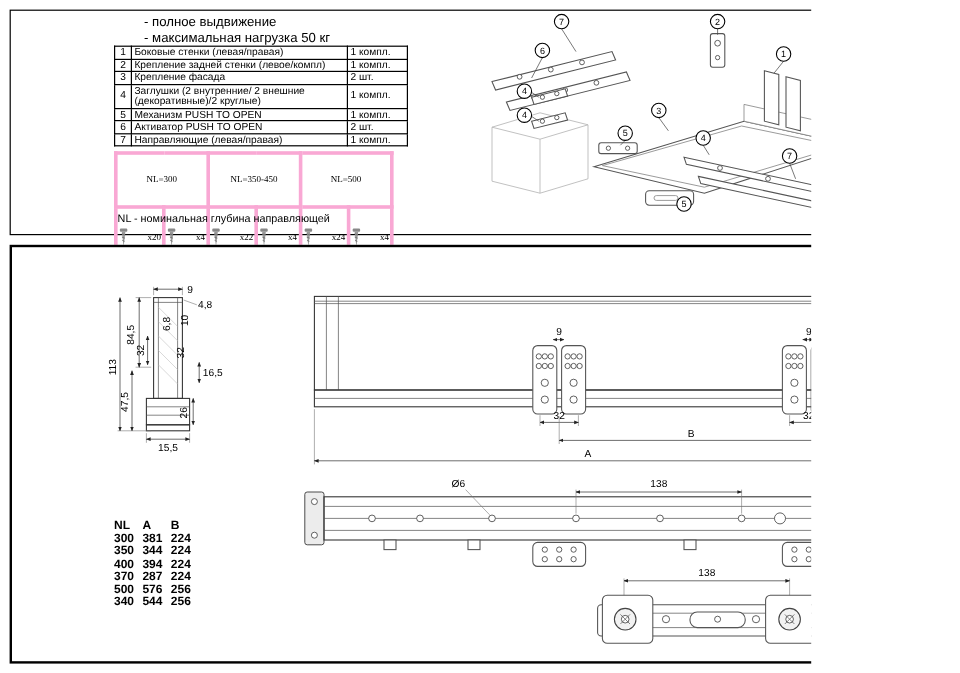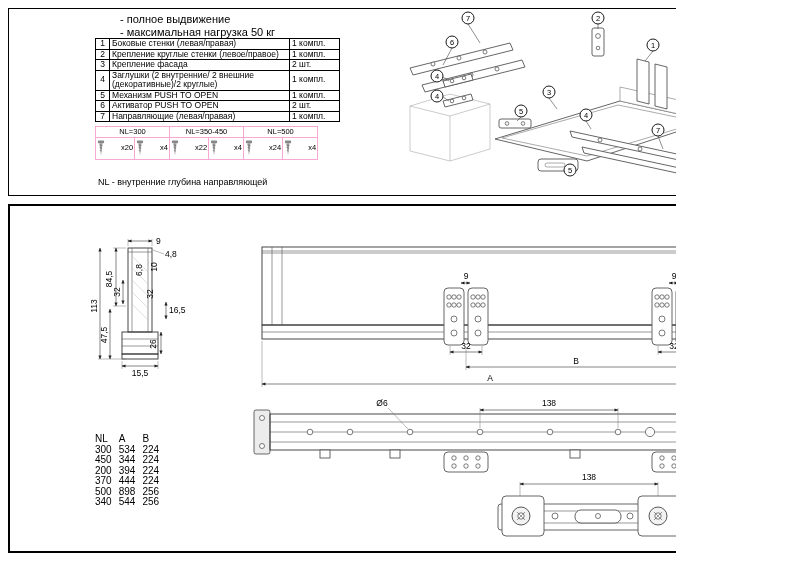--- a/index.html
+++ b/index.html
@@ -12,32 +12,32 @@
 
   .notes { position:absolute; left:111px; top:4px; font-size:11px; line-height:13px; white-space:nowrap; }
 
   .parts-table { position:absolute; left:86px; top:29px; border-collapse:collapse; font-size:8.5px; }
   .parts-table td { border:1px solid #000; padding:0 2px; line-height:9.5px; vertical-align:middle; }
   .parts-table td.num { width:14px; text-align:center; }
   .parts-table td.name { width:180px; }
   .parts-table td.qty { width:50px; white-space:nowrap; }
 
   .screws-table { position:absolute; left:86px; top:117px; border-collapse:collapse; font-size:7.5px; text-align:center; }
-  .screws-table th, .screws-table td { border:1px solid #f9a8d4; padding:0 1px; line-height:9.5px; font-weight:normal; width:28px; }
+  .screws-table th, .screws-table td { border:3px solid #f9a8d4; padding:16px 1px; line-height:9.5px; font-weight:normal; width:28px;font-family:Liberation Serif, serif; }
   .screws-table .qty-cell { height:22px; }
   .qty-wrap { display:flex; align-items:center; justify-content:flex-end; gap:16px; }
 
   .footnote { position:absolute; left:89px; top:168px; font-size:9px; white-space:nowrap; }
 
   .exploded { position:absolute; left:386px; top:2px; }
 
   .bottom-svg { position:absolute; left:0; top:0; }
 
   .size-table { position:absolute; left:85px; top:228px; border-collapse:collapse; font-size:10px; }
-  .size-table th, .size-table td { padding:0 7px 0 0; text-align:left; font-weight:normal; line-height:10.5px; }
+  .size-table th, .size-table td { padding:0 7px 0 0; text-align:left; font-weight:bold; line-height:10.5px; }
 
   
   .ln  { stroke:#333; stroke-width:0.9; fill:none; }
   .lnt { stroke:#555; stroke-width:0.6; fill:none; }
   .hatch { stroke:#c0c0c0; stroke-width:0.5; }
   .dimln { stroke:#333; stroke-width:0.6; fill:none; }
   .extln { stroke:#777; stroke-width:0.5; fill:none; }
   .dim { font-size:8.5px; fill:#000; font-family:"Liberation Sans",sans-serif; }
   .hole { fill:#fff; stroke:#444; stroke-width:0.7; }
   .part { fill:#fff; stroke:#555; stroke-width:0.9; }
@@ -59,21 +59,21 @@
 
     <table class="parts-table">
       <tbody>
           <tr>
         <td class="num">1</td>
         <td class="name">Боковые стенки (левая/правая)</td>
         <td class="qty">1 компл.</td>
       </tr>
       <tr>
         <td class="num">2</td>
-        <td class="name">Крепление круглые стенки (левое/правое)</td>
+        <td class="name">Крепление задней стенки (левое/компл)</td>
         <td class="qty">1 компл.</td>
       </tr>
       <tr>
         <td class="num">3</td>
         <td class="name">Крепление фасада</td>
         <td class="qty">2 шт.</td>
       </tr>
       <tr>
         <td class="num">4</td>
         <td class="name">Заглушки (2 внутренние/ 2 внешние (декоративные)/2 круглые)</td>
@@ -162,21 +162,21 @@
                   <polygon points="2.8,3 6.2,3 4.5,17" fill="#999"></polygon>
                   <path d="M2.8,5 L6,6 M2.9,8 L5.8,9 M3.2,11 L5.4,12" stroke="#666" stroke-width="0.7"></path>
                 </svg>
           <span>x4</span>
               </span>
             </td>
       </tr>
     </tbody>
       </table>
 
-    <div class="footnote">NL - внутренние глубина направляющей</div>
+    <div class="footnote">NL - номинальная глубина направляющей</div>
 
     <svg class="exploded" width="390" height="178" viewBox="0 0 390 178">
       <g stroke="#b5b5b5" stroke-width="0.7" fill="none">
         <polygon points="15,95 55,83 95,93 55,105"></polygon>
         <polyline points="15,95 15,140 55,150 55,105"></polyline>
         <polyline points="95,93 95,138 55,150"></polyline>
       </g>
       <g>
         <polygon class="part" points="15,57 115,32 118,39 18,64"></polygon>
         <circle class="hole" cx="38" cy="53" r="2"></circle>
@@ -518,41 +518,41 @@
 
     <table class="size-table">
       <tbody>
           <tr>
         <th>NL</th>
         <th>A</th>
         <th>B</th>
       </tr>
       <tr>
         <td>300</td>
-        <td>534</td>
+        <td>381</td>
         <td>224</td>
       </tr>
       <tr>
-        <td>450</td>
+        <td>350</td>
         <td>344</td>
         <td>224</td>
       </tr>
       <tr>
-        <td>200</td>
+        <td>400</td>
         <td>394</td>
         <td>224</td>
       </tr>
       <tr>
         <td>370</td>
-        <td>444</td>
+        <td>287</td>
         <td>224</td>
       </tr>
       <tr>
         <td>500</td>
-        <td>898</td>
+        <td>576</td>
         <td>256</td>
       </tr>
       <tr>
         <td>340</td>
         <td>544</td>
         <td>256</td>
       </tr>
     </tbody>
       </table>
   </div>

